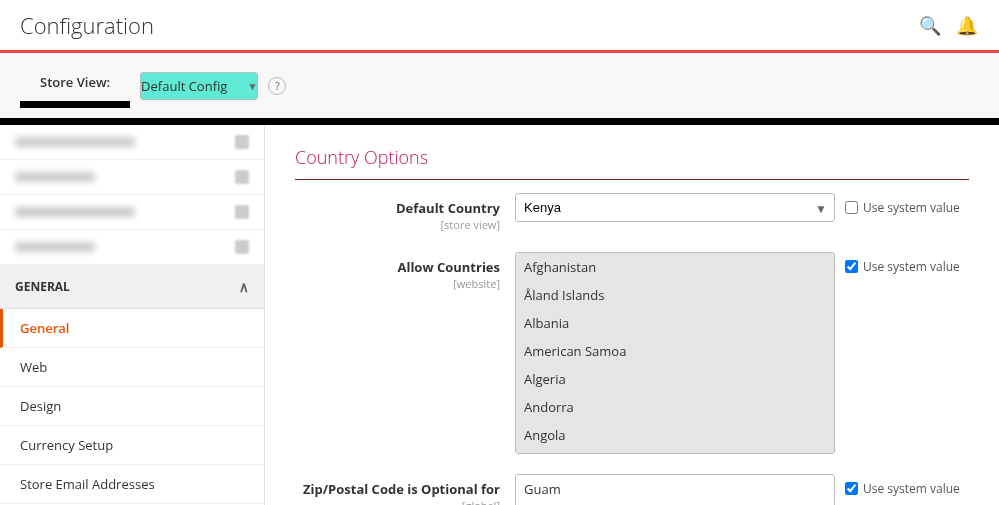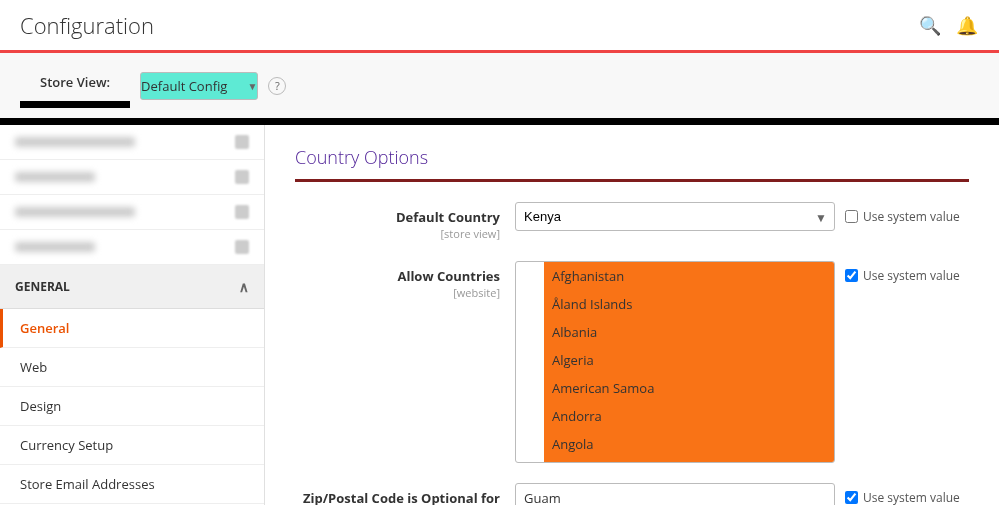--- a/index.html
+++ b/index.html
@@ -136,24 +136,24 @@
     
     .content-area {
       flex: 1;
       overflow-y: auto;
       padding: 20px 30px;
       background: #fff;
     }
     .section-title {
       font-size: 18px;
       font-weight: 300;
-      color: #4c1d95;
-      margin-bottom: 20px;
+      color: #be185d;
+      margin-bottom: 13px;
       padding-bottom: 10px;
-      border-bottom: 3px solid #7f1d1d;
+      border-bottom: 1px solid #7f1d1d;
     }
 
     
     .form-row {
       display: flex;
       align-items: flex-start;
       margin-bottom: 20px;
     }
     .form-label-group {
       text-align: right;
@@ -222,23 +222,22 @@
       max-height: 200px;
       overflow-y: auto;
     }
     .multi-select-option {
       padding: 5px 8px;
       font-size: 13px;
       cursor: pointer;
       color: #333;
     }
     .multi-select-option.selected {
-      background: #f97316;
-      color: #333;
-      margin-left: 28px;
+      background: #e5e5e5;
+      color: #333;
     }
 
     
     .multi-select-list-inner::-webkit-scrollbar {
       width: 8px;
     }
     .multi-select-list-inner::-webkit-scrollbar-track {
       background: #f1f1f1;
     }
     .multi-select-list-inner::-webkit-scrollbar-thumb {
@@ -386,22 +385,22 @@
         <span class="form-label">Allow Countries</span>
         <span class="form-label-sub">[website]</span>
       </div>
       <div class="form-control-group">
         <div class="multi-select-container">
           <div class="multi-select-list">
             <div class="multi-select-list-inner">
               <div class="multi-select-option selected">Afghanistan</div>
               <div class="multi-select-option selected">Åland Islands</div>
               <div class="multi-select-option selected">Albania</div>
+              <div class="multi-select-option selected">American Samoa</div>
               <div class="multi-select-option selected">Algeria</div>
-              <div class="multi-select-option selected">American Samoa</div>
               <div class="multi-select-option selected">Andorra</div>
               <div class="multi-select-option selected">Angola</div>
               <div class="multi-select-option selected">Anguilla</div>
 
             </div>
           </div>
         </div>
         <label class="use-system-value">
           <input type="checkbox" checked="" style="">
           <span>Use system value</span>

